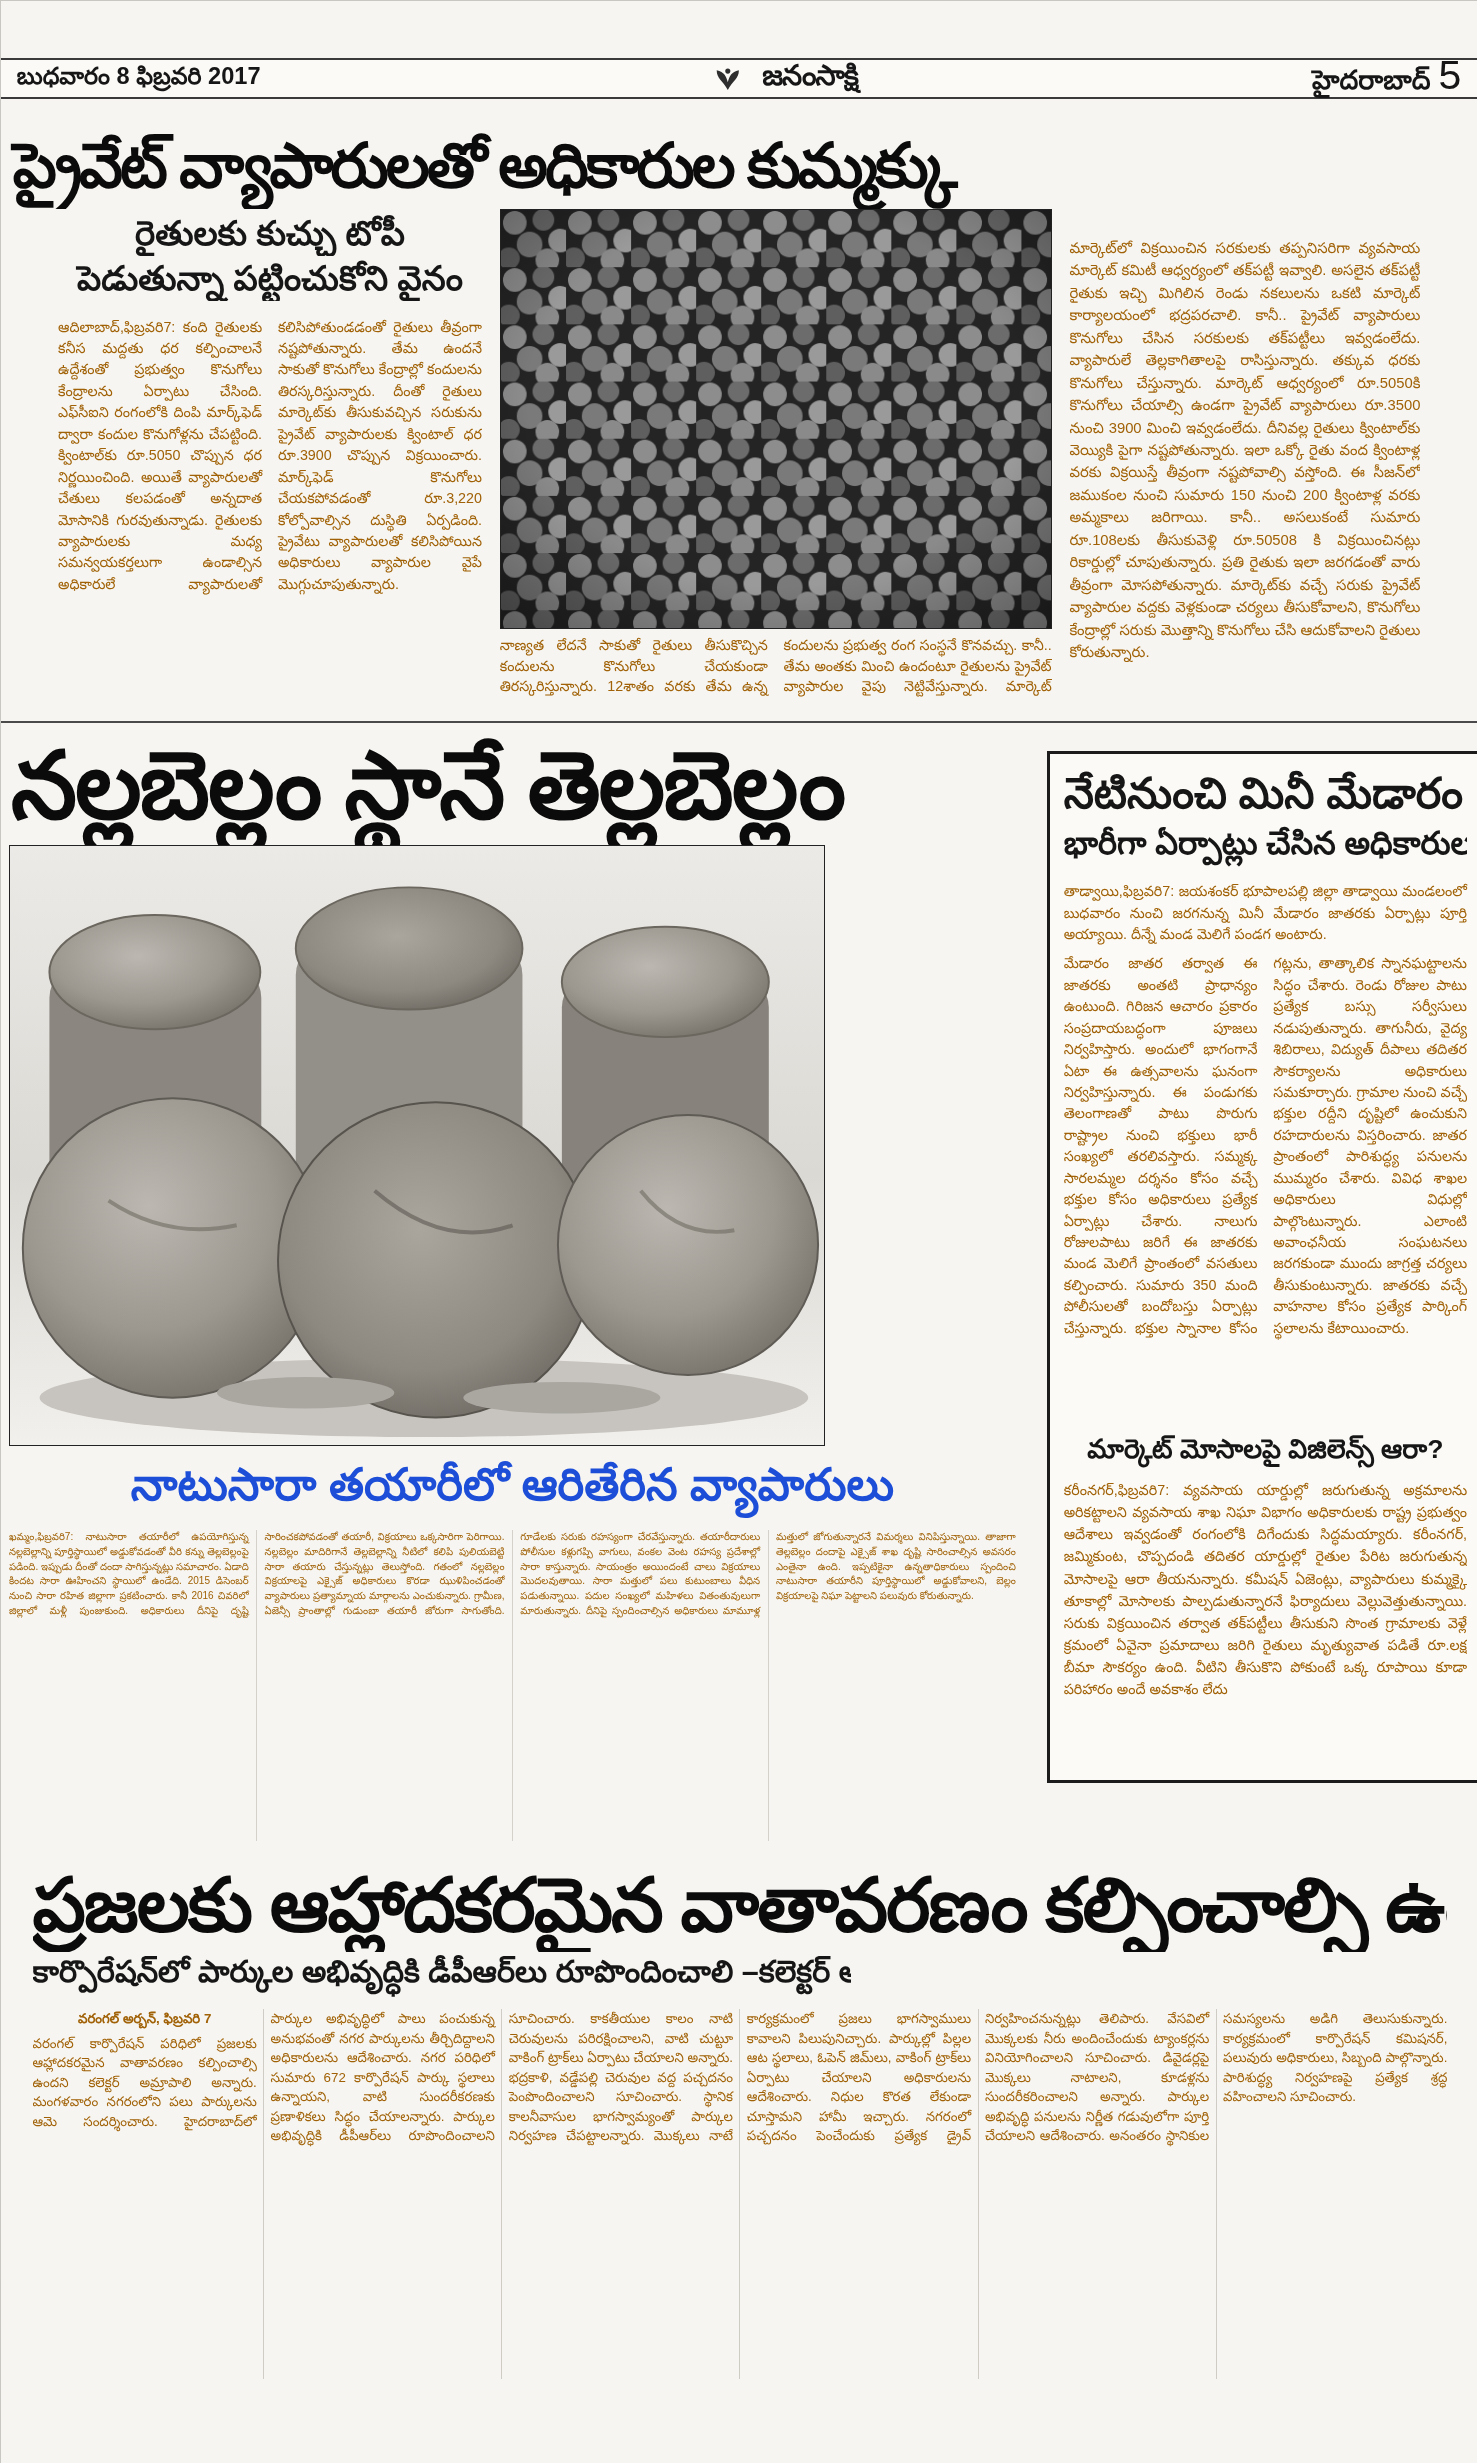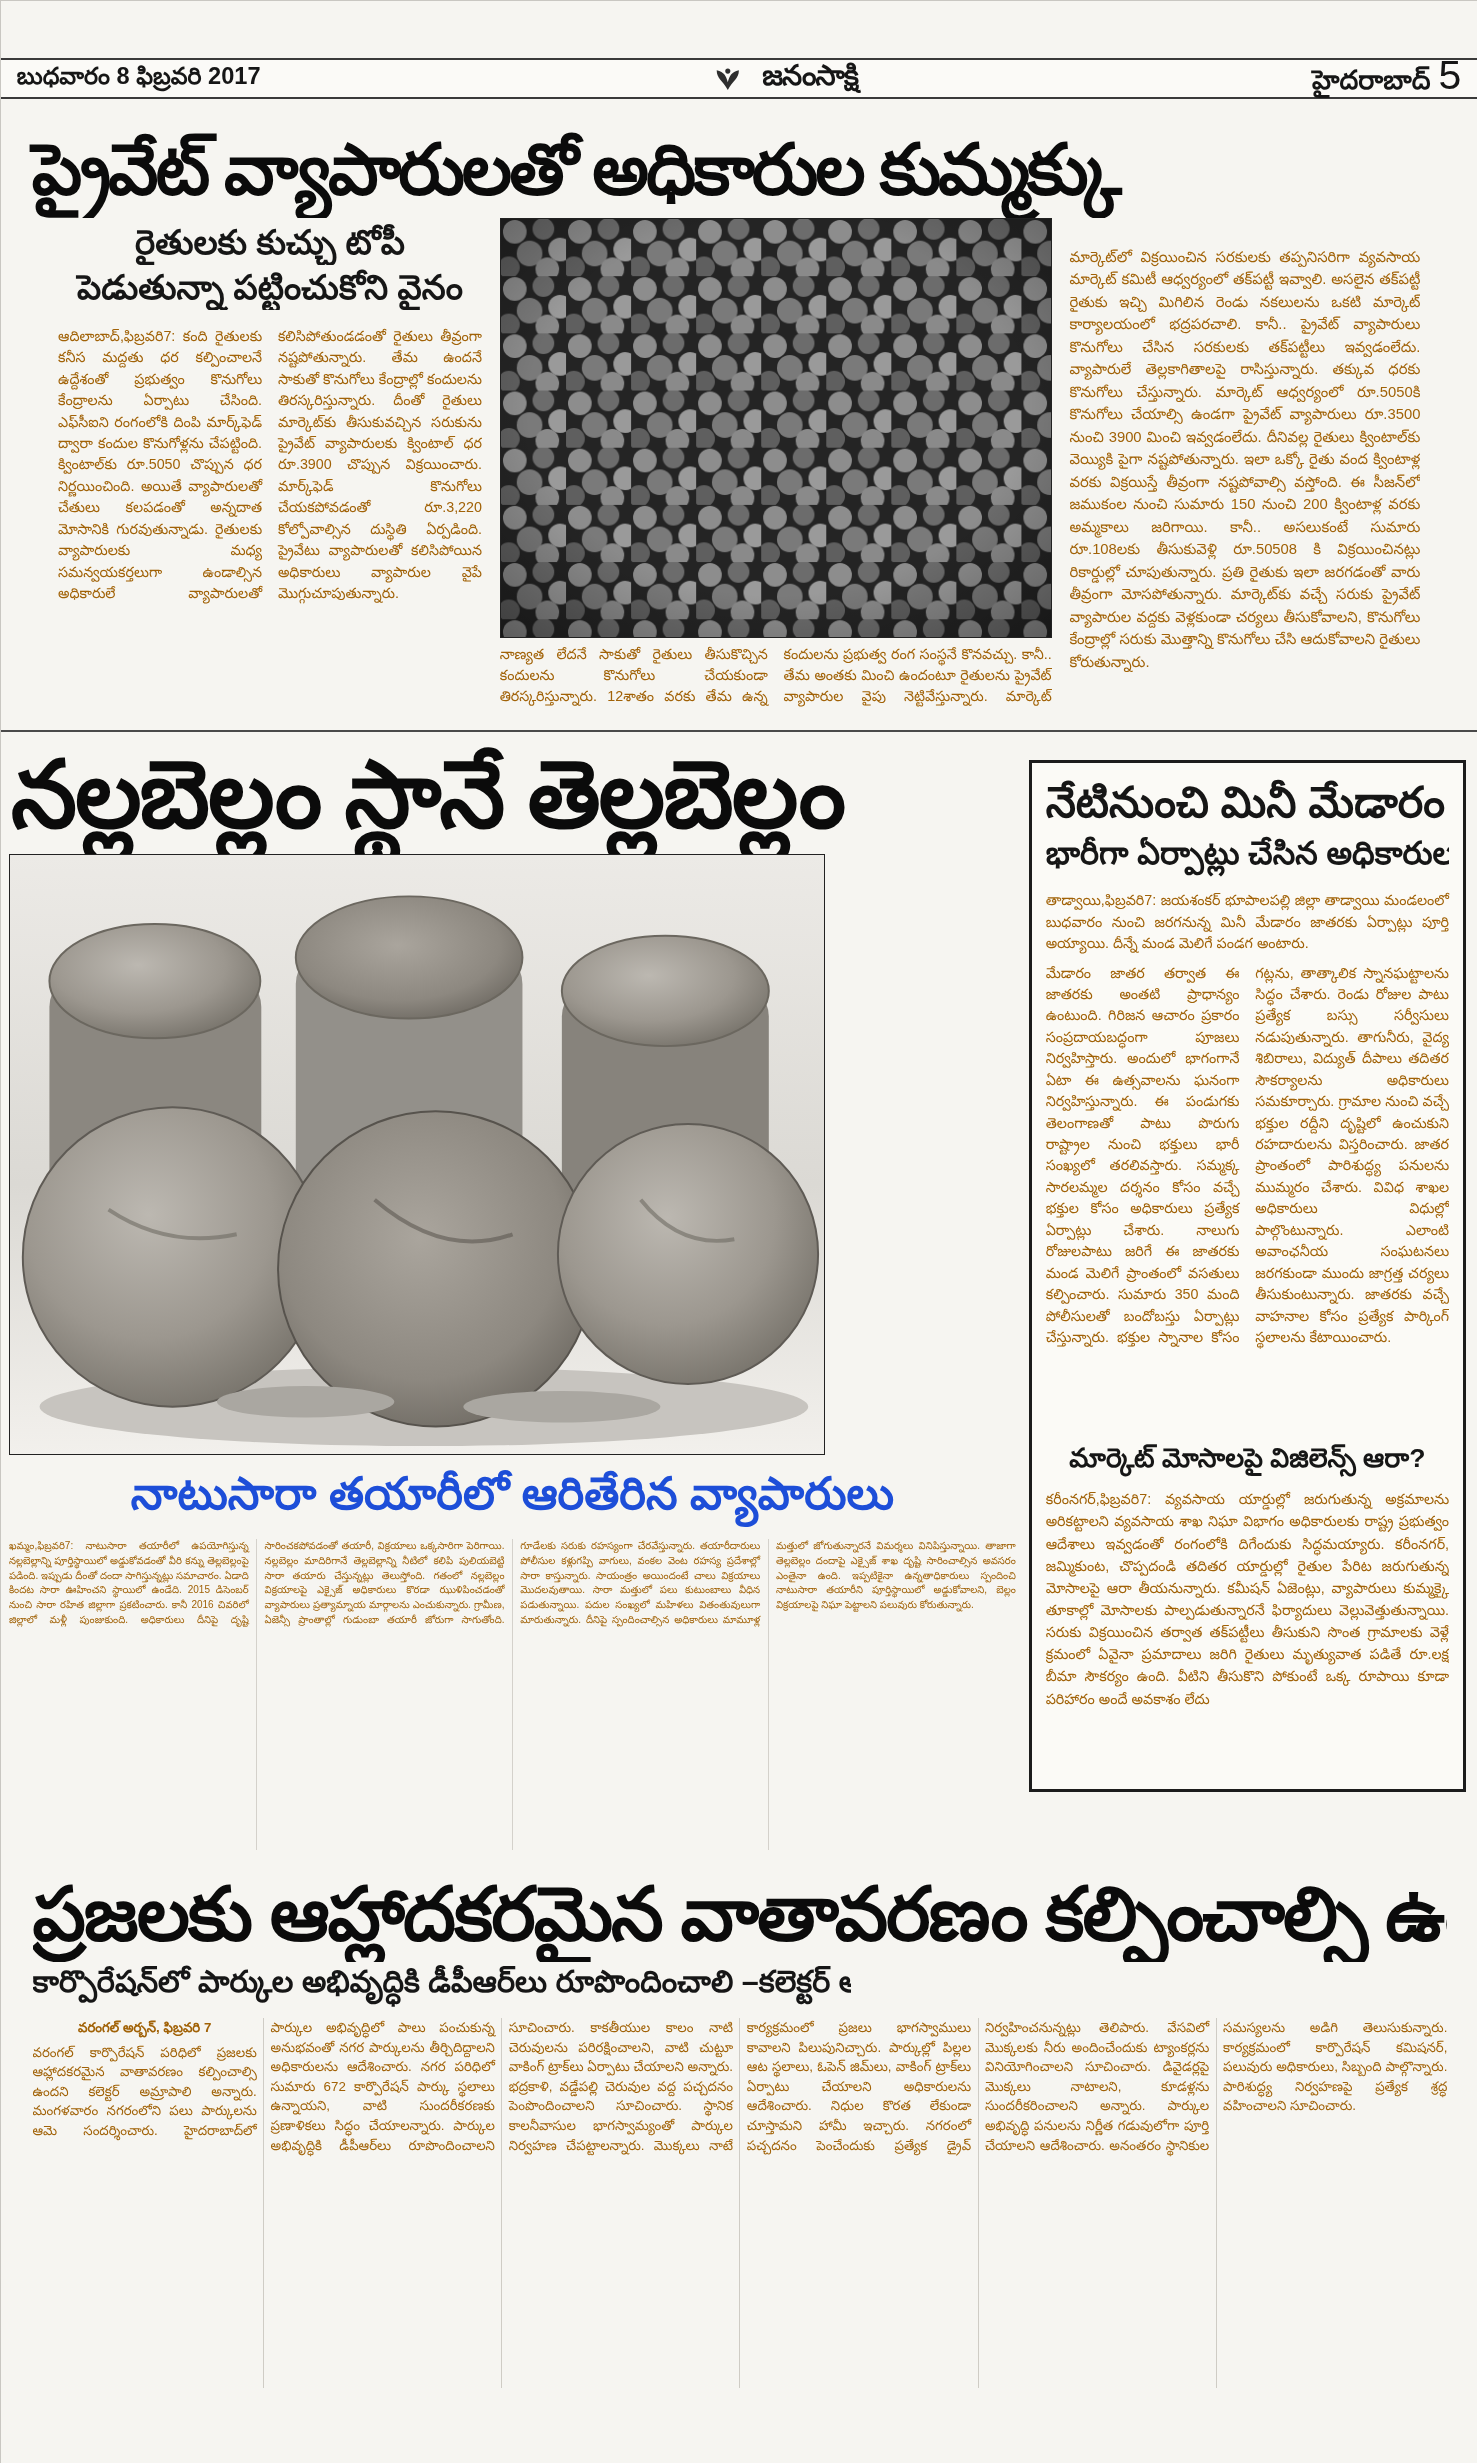--- a/index.html
+++ b/index.html
@@ -11,36 +11,36 @@
   
   .mast { height:41px; border-top:2px solid #3a3a3a; border-bottom:2px solid #3a3a3a;
           display:flex; align-items:center; justify-content:space-between; padding:0 15.8px; background:#fbfaf7;text-align:right; }
   .mast-date { font-size:23.6px; font-weight:700; white-space:nowrap; }
   .mast-center { display:flex; align-items:center; gap:22px; font-size:28.6px; font-weight:800; letter-spacing:-1px; }
   .mast-right { display:flex; align-items:baseline; gap:7.9px; }
   .mast-city { font-size:26.6px; font-weight:700; }
   .mast-page { font-size:41px; font-weight:400; line-height:1; }
 
   
-  .a1-headline { font-size:71px; font-weight:800; letter-spacing:-3px; line-height:1.02;
-                 padding:35px 9.9px 11.8px 11.8px; white-space:nowrap; overflow:hidden; color:#0b0b0b;margin-left:19px; }
+  .a1-headline { font-size:62px; font-weight:800; letter-spacing:-3px; line-height:1.02;
+                 padding:35px 9.9px 11.8px 11.8px; white-space:nowrap; overflow:hidden; color:#0b0b0b; }
   .a1-grid { display:grid; grid-template-columns:424px 552px 351px; column-gap:17.7px;
              padding:0 41px 0 57px; height:504px; overflow:hidden; }
   .a1-sub { text-align:center; font-size:34px; font-weight:700; line-height:1.32; margin:2px 0 15.8px; }
   .a1-sub div { white-space:nowrap; overflow:hidden; }
   .justext { text-align:justify; color:#a16207; }
   .a1-colA { column-count:2; column-gap:15.8px; font-size:14.3px; line-height:1.5; height:331px; overflow:hidden; }
   .photo-frame { border:1px solid #222; line-height:0; }
   .a1-colB { column-count:2; column-gap:15.8px; font-size:14.3px; line-height:1.45; height:71px; overflow:hidden; margin-top:5.9px; }
   .a1-colC { font-size:14.8px; line-height:1.52; height:471px; overflow:hidden; padding-top:27.6px; }
 
   .rule { border-top:2px solid #4a4a4a; margin-top:7.9px; }
 
   
-  .section2 { display:grid; grid-template-columns:1007px 437px; column-gap:13px; padding:0 7.9px; height:1129px; overflow:hidden; }
+  .section2 { display:grid; grid-template-columns:1007px 437px; column-gap:31px; padding:0 7.9px; height:1129px; overflow:hidden; }
   .a2-headline { font-size:94px; font-weight:800; letter-spacing:-2px; line-height:1.0;
                  padding:15.8px 0 11.8px 2px; white-space:nowrap; overflow:hidden; color:#0b0b0b; }
   .a3-headline { font-size:45px; font-weight:800; text-align:center; padding:13.8px 0 7.9px;
                  white-space:nowrap; overflow:hidden; color:#1d4ed8; }
   .a3-body { column-count:4; column-gap:15.8px; column-rule:1px solid #d4d1cb;
              font-size:10px; line-height:1.47; height:311px; overflow:hidden; }
 
   .box { border:3px solid #1c1c1c; background:#fbfaf6; padding:9.9px 13.8px; height:1032px;
          overflow:hidden; margin-top:27.6px; }
   .box-headline { font-size:43px; font-weight:800; text-align:center; line-height:1.12;

